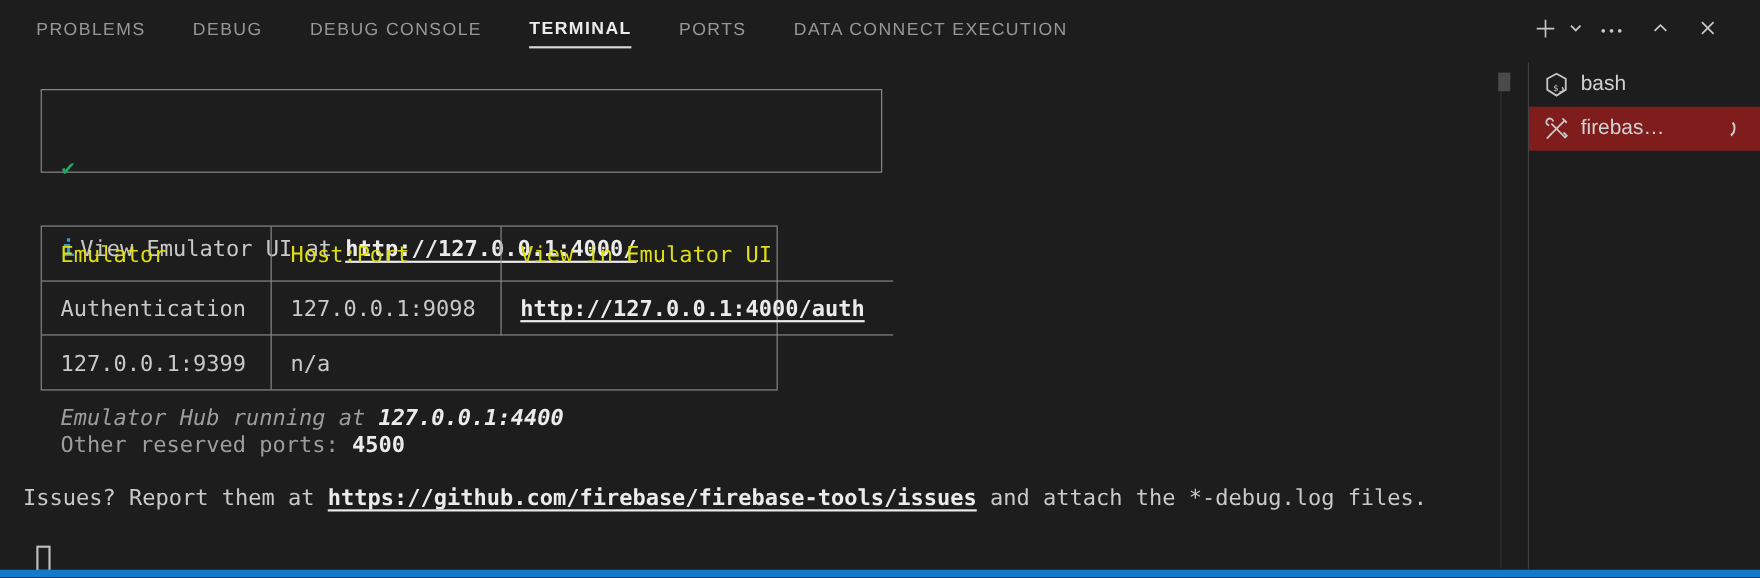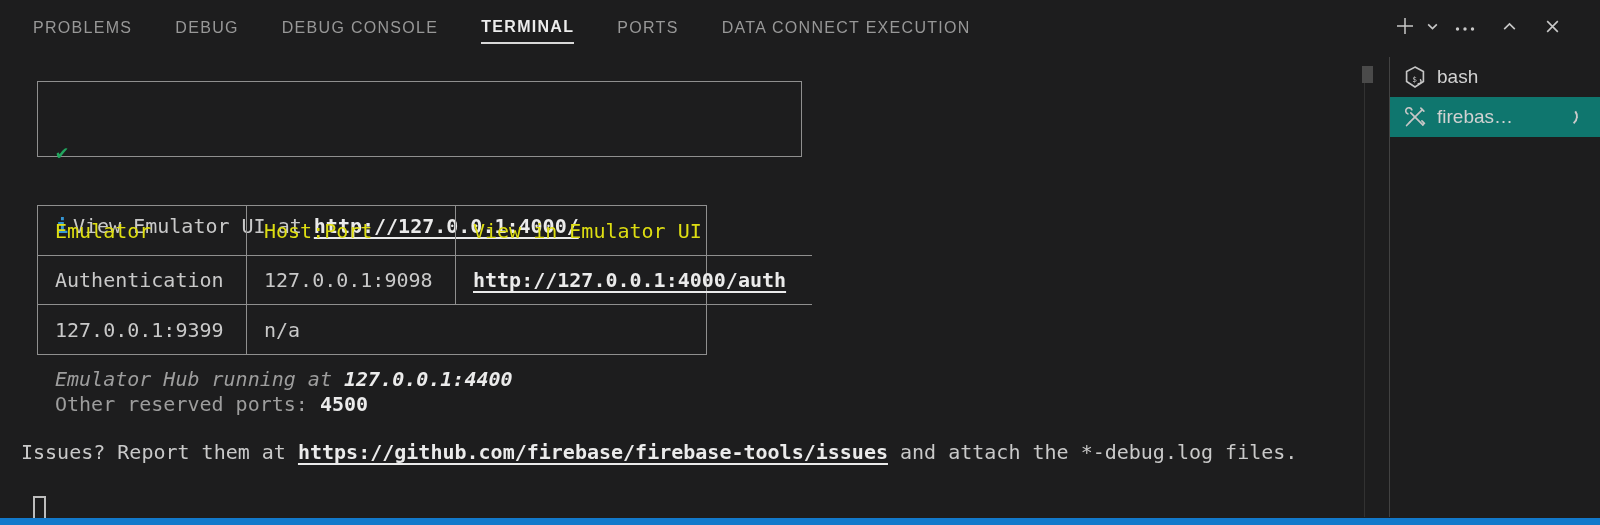--- a/index.html
+++ b/index.html
@@ -40,21 +40,21 @@
 
   .cursor { position:absolute; left:33px; top:496px; width:13px; height:24px; border:2px solid #bdbdbd; background:transparent; }
 
   
   .scroll-thumb { position:absolute; left:1362px; top:66px; width:11px; height:17px; background:#4a4a4a; }
   .scroll-track { position:absolute; left:1364px; top:83px; width:1px; height:434px; background:#323232; }
   .divider { position:absolute; left:1389px; top:57px; width:1px; height:460px; background:#424242; }
 
   .termlist { position:absolute; left:1390px; top:57px; width:210px; }
   .trow { height:40px; display:flex; align-items:center; padding-left:13px; color:#d2d2d2; font-size:19px; cursor:pointer; position:relative; }
-  .trow.selected { background:#0f766e; }
+  .trow.selected { background:#7f1d1d; }
   .trow .ticon { width:24px; height:24px; margin-right:10px; flex:0 0 auto; }
   .trow .ticon svg { stroke:#c6c6c6; fill:none; stroke-width:1.1; width:24px; height:24px; }
   .tlabel { overflow:hidden; text-overflow:ellipsis; white-space:nowrap; max-width:120px; }
   .spinner { position:absolute; right:22px; top:10px; width:19px; height:19px; border:2.5px solid transparent; border-right-color:#c9c9c9; border-radius:50%; transform:rotate(8deg); }
 
   .bottombar { position:absolute; left:0; bottom:0; width:1600px; height:7px; background:#1279cb; }
 </style>
 </head>
 <body>
 

